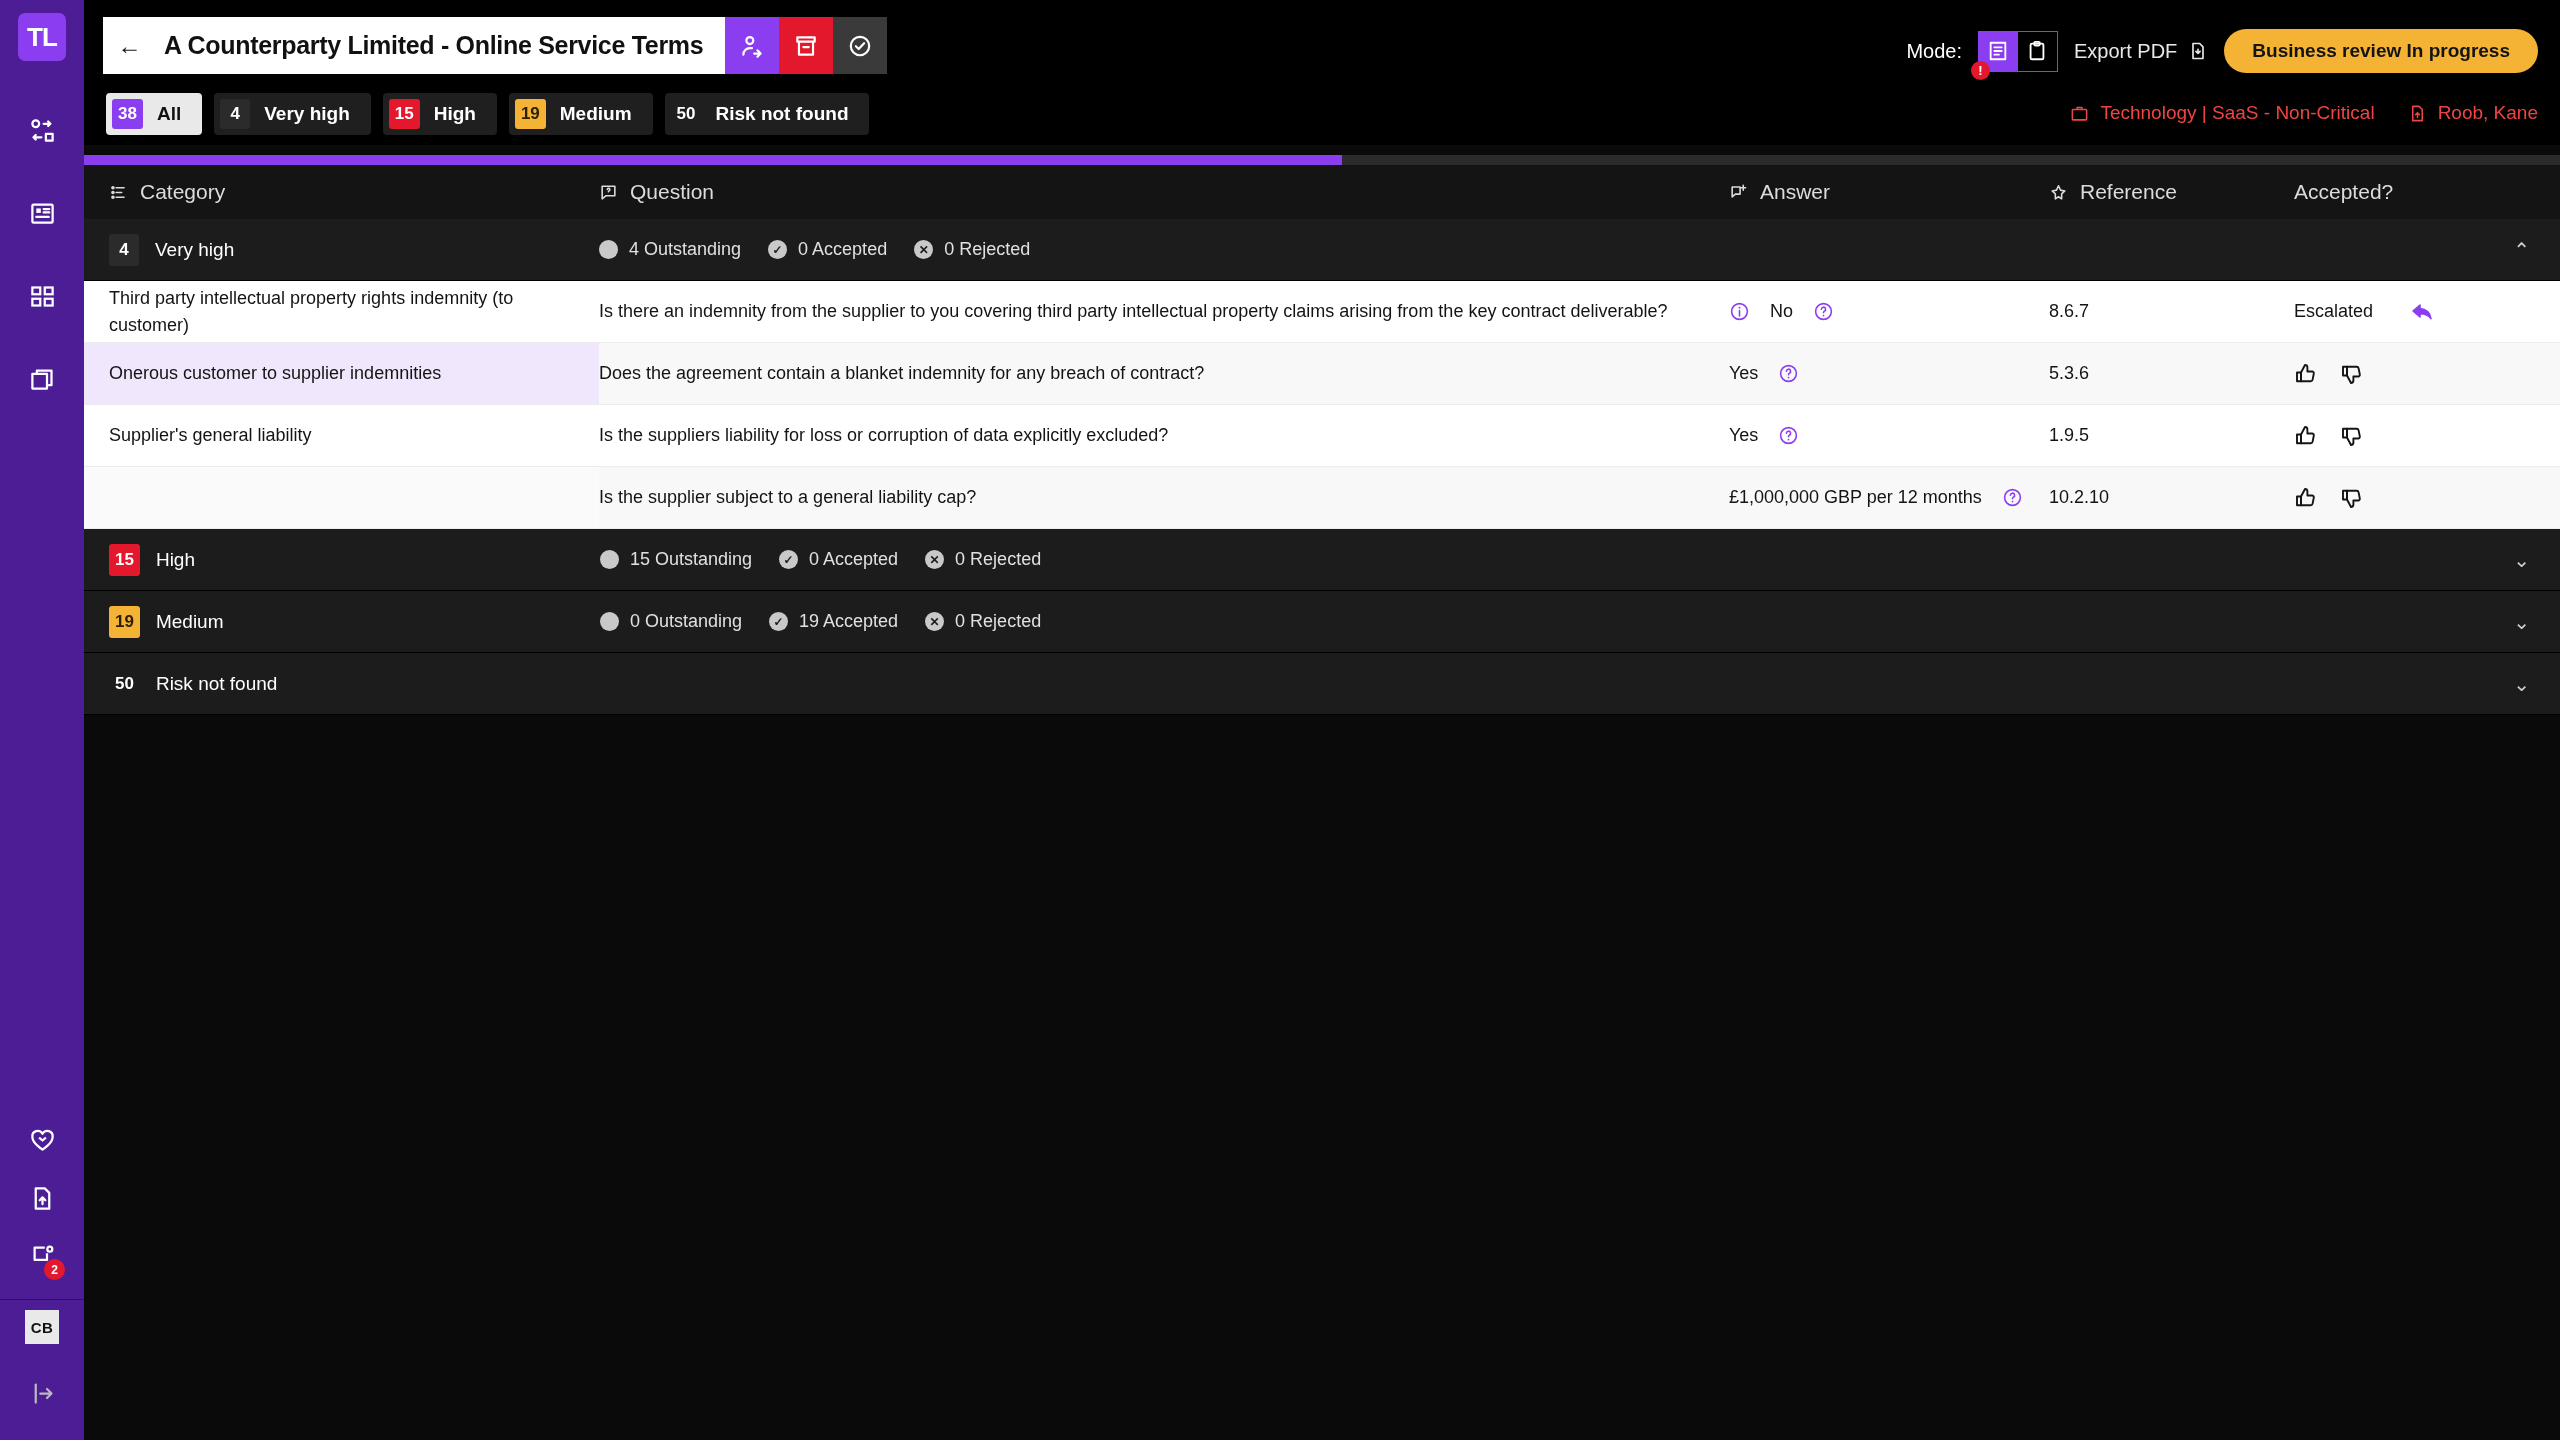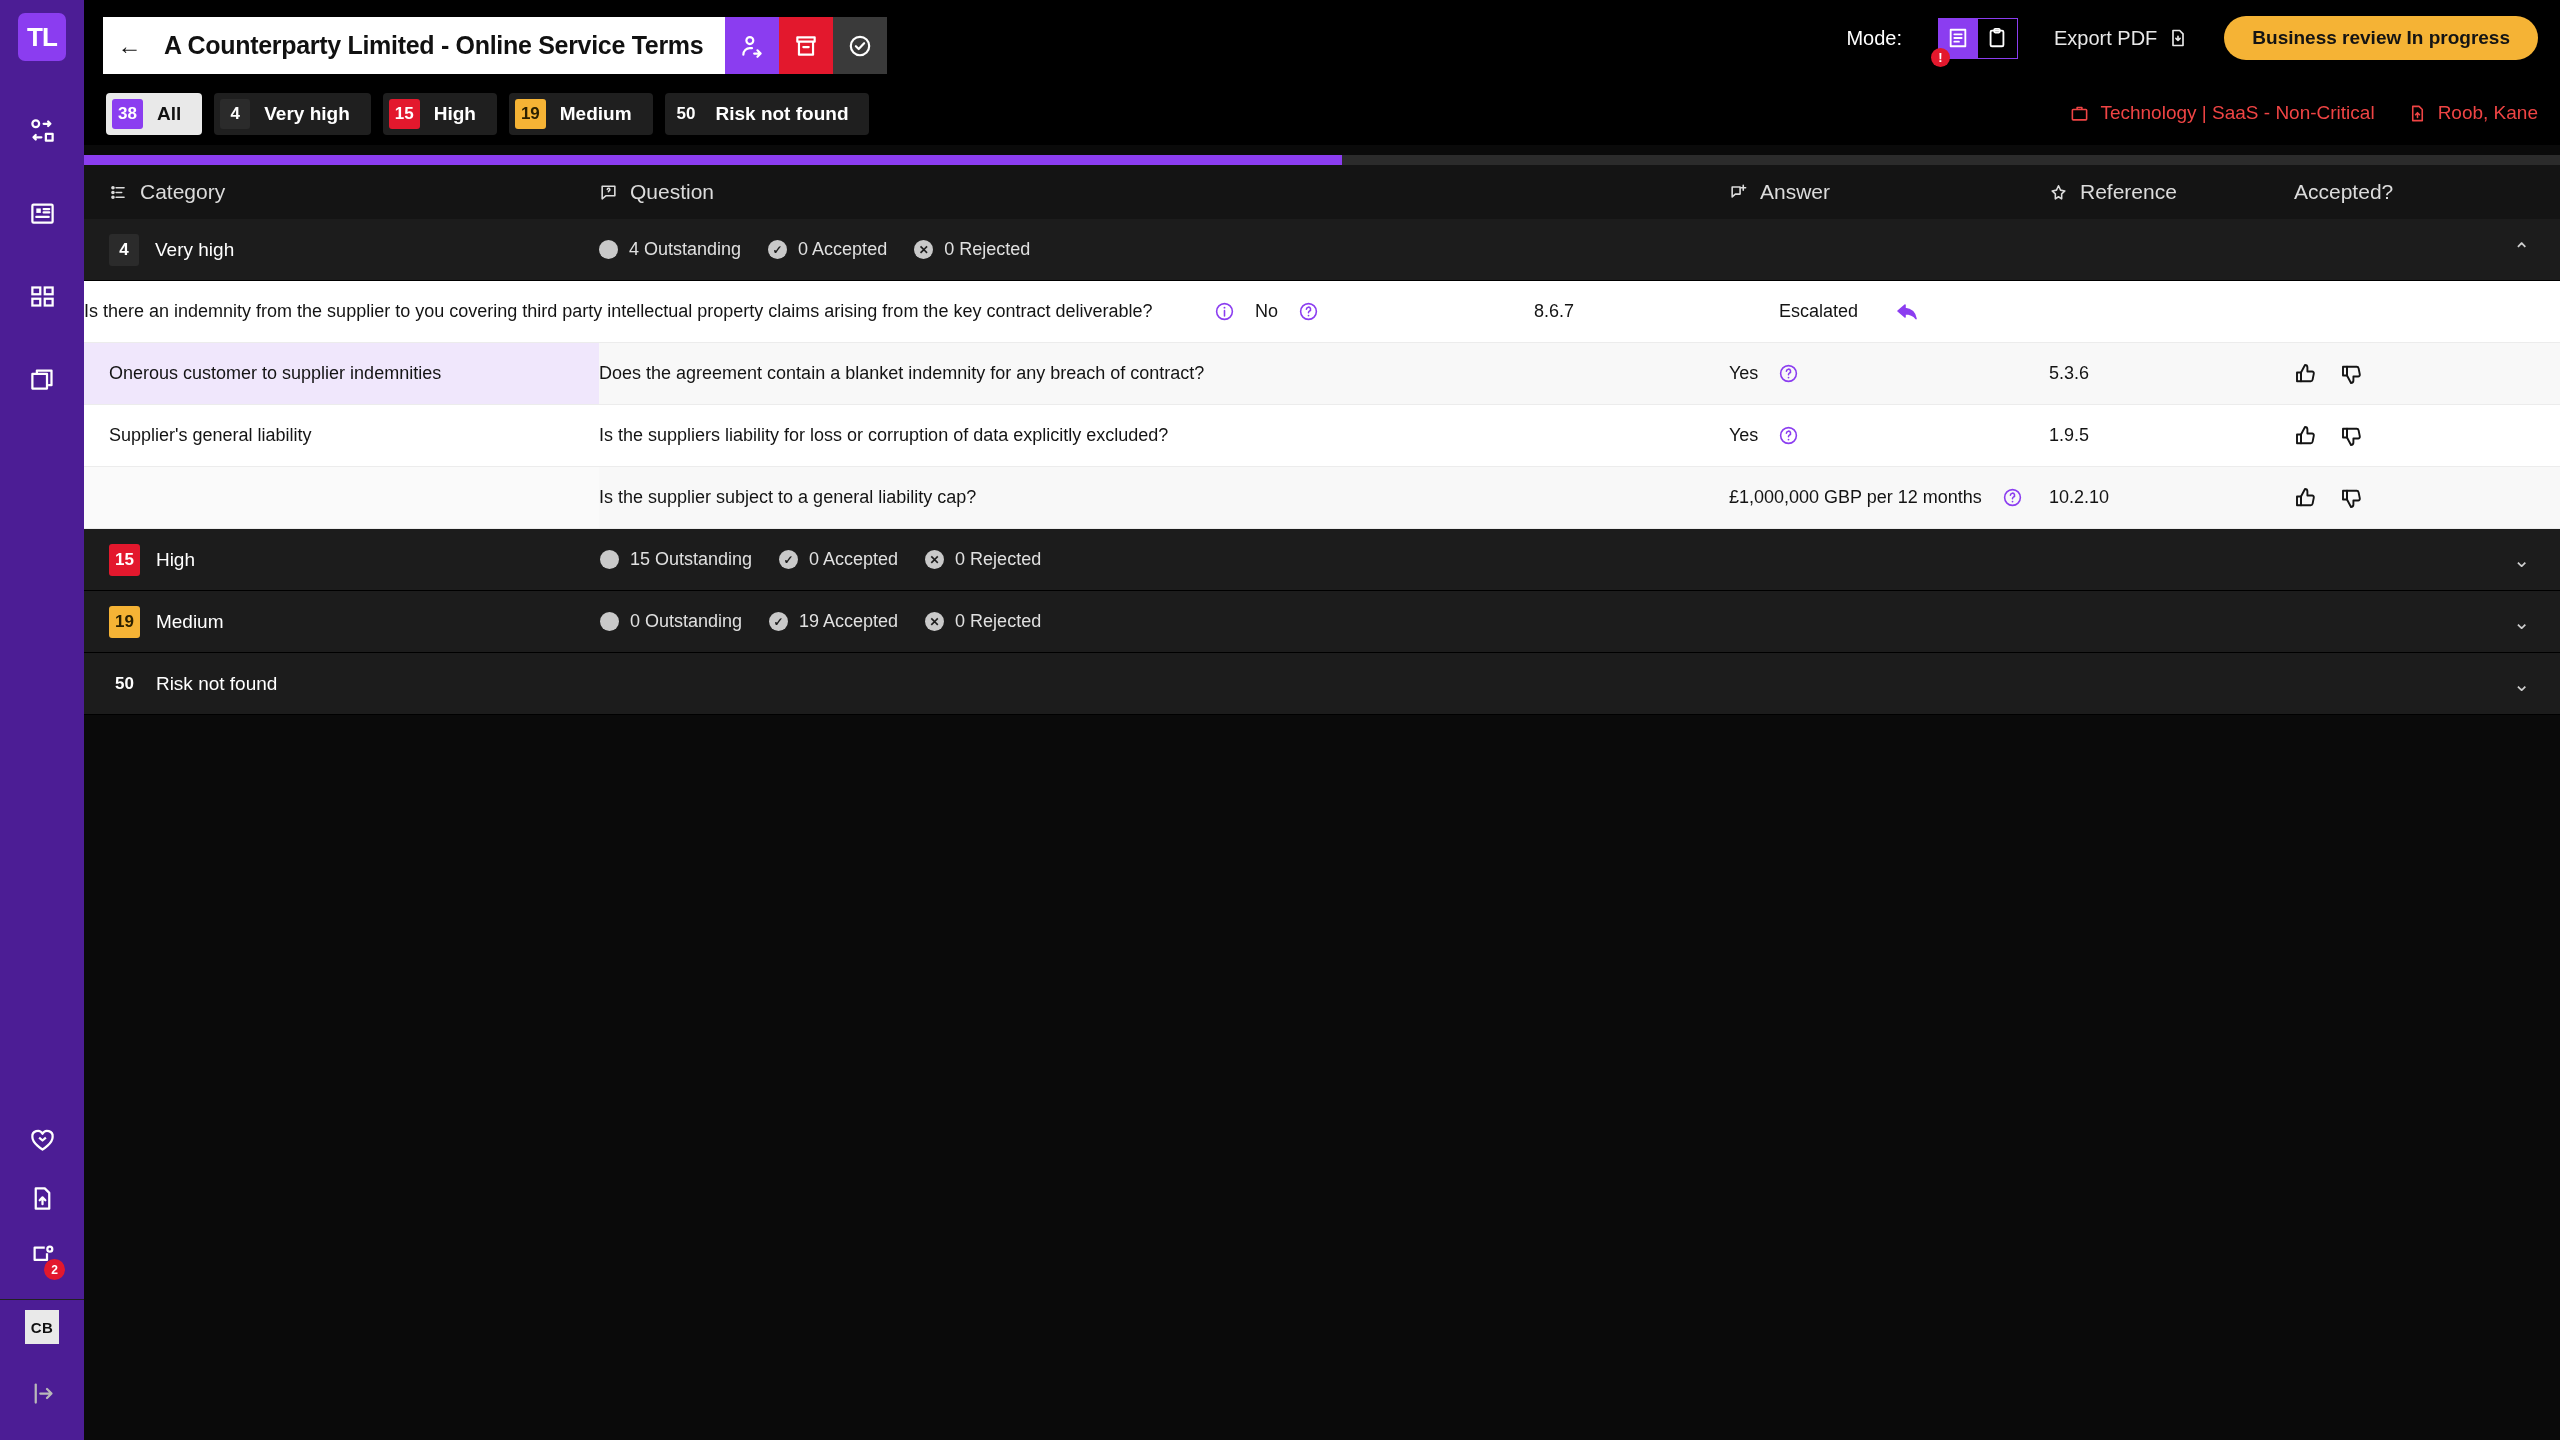--- a/index.html
+++ b/index.html
@@ -48,21 +48,21 @@
   #doc-title{
     background:#fff;color:#111;display:flex;align-items:center;padding:0 22px 0 8px;
     font-size:25px;font-weight:700;letter-spacing:-.3px;white-space:nowrap;
   }
   .act-btn{width:54px;display:flex;align-items:center;justify-content:center;cursor:pointer;color:#fff;}
   .act-btn svg{width:26px;height:26px;}
   #act-share{background:#8b3df0;}
   #act-archive{background:#e3182d;}
   #act-check{background:#3a3a3a;}
   
-  #topbar-right{position:absolute;right:22px;top:11px;display:flex;align-items:center;gap:36px;height:54px;}
+  #topbar-right{position:absolute;right:22px;top:24px;display:flex;align-items:center;gap:16px;height:54px;}
   #mode-label{color:#fff;font-size:20px;}
   #mode-group{display:flex;border:1px solid #8b3df0;position:relative;}
   .mode-btn{width:39px;height:39px;display:flex;align-items:center;justify-content:center;color:#fff;cursor:pointer;}
   .mode-btn.active{background:#8b3df0;}
   .mode-btn svg{width:22px;height:22px;}
   #mode-alert{
     position:absolute;left:-8px;bottom:-9px;width:19px;height:19px;border-radius:50%;
     background:#e3182d;color:#fff;font-size:13px;font-weight:700;
     display:flex;align-items:center;justify-content:center;line-height:1;
   }
@@ -360,20 +360,21 @@
             <span>0 Accepted</span>
           </div>
           <div class="gstat">
             <span class="dot">✕</span>
             <span>0 Rejected</span>
           </div>
         </div>
         <span class="chev">⌃</span>
       </div>
       <div class="data-row">
+        <div class="cell cat c-cat">Third party intellectual property rights indemnity (to customer)</div>
         <div class="cell q c-q">Is there an indemnity from the supplier to you covering third party intellectual property claims arising from the key contract deliverable?</div>
         <div class="cell ans c-ans">
           <span class="icon-purple">
             <svg viewBox="0 0 24 24" fill="none" stroke="currentColor" stroke-width="1.8">
               <circle cx="12" cy="12" r="9"></circle>
               <path d="M12 11v6" stroke-linecap="round"></path>
               <circle cx="12" cy="7.6" r="1.1" fill="currentColor" stroke="none"></circle>
             </svg>
           </span>
           <span>No</span>

